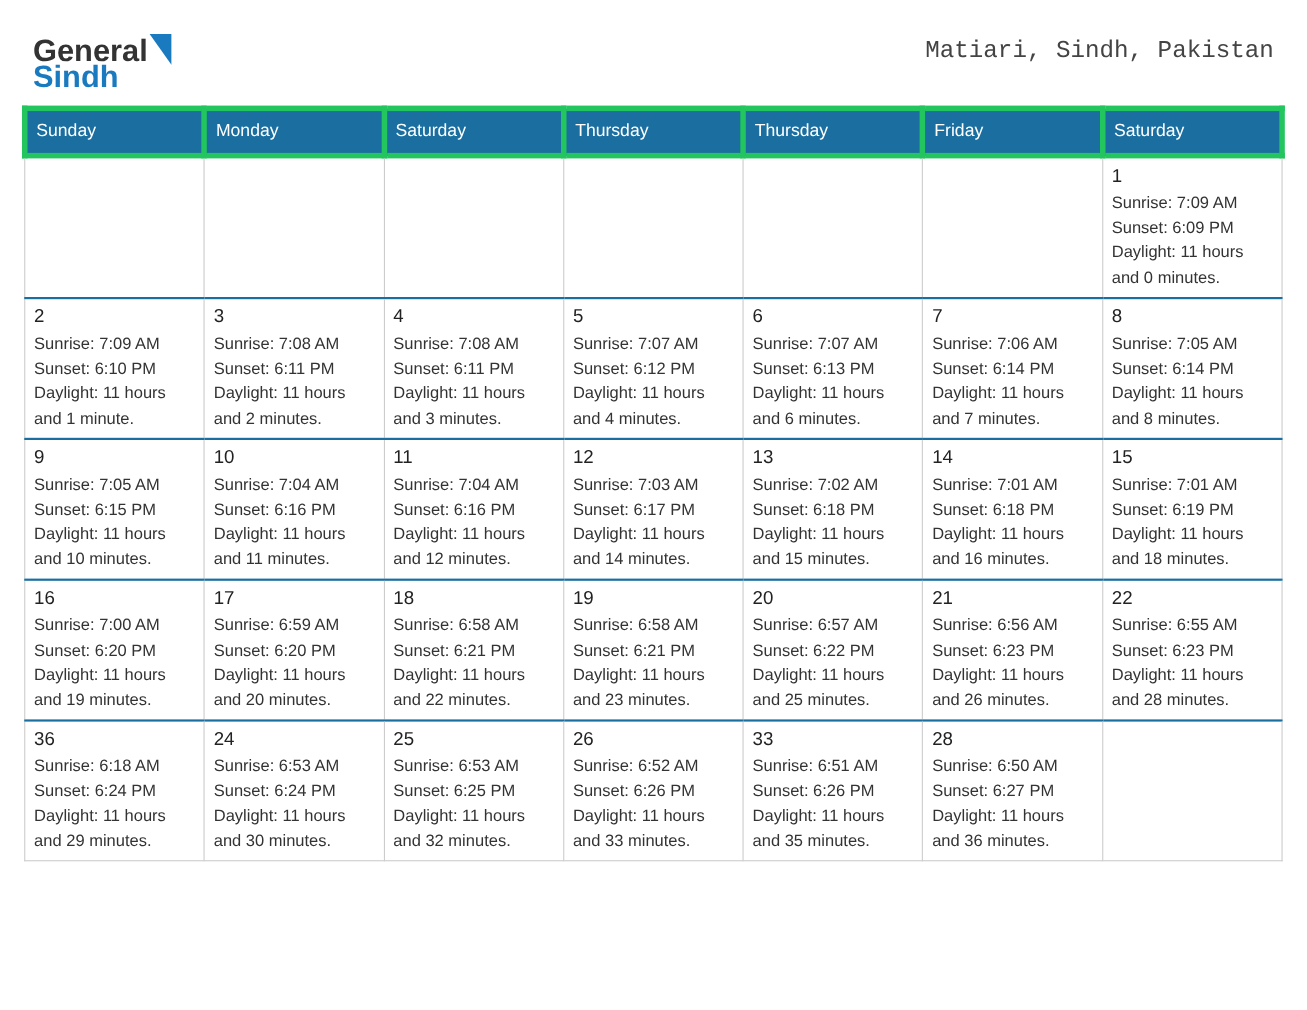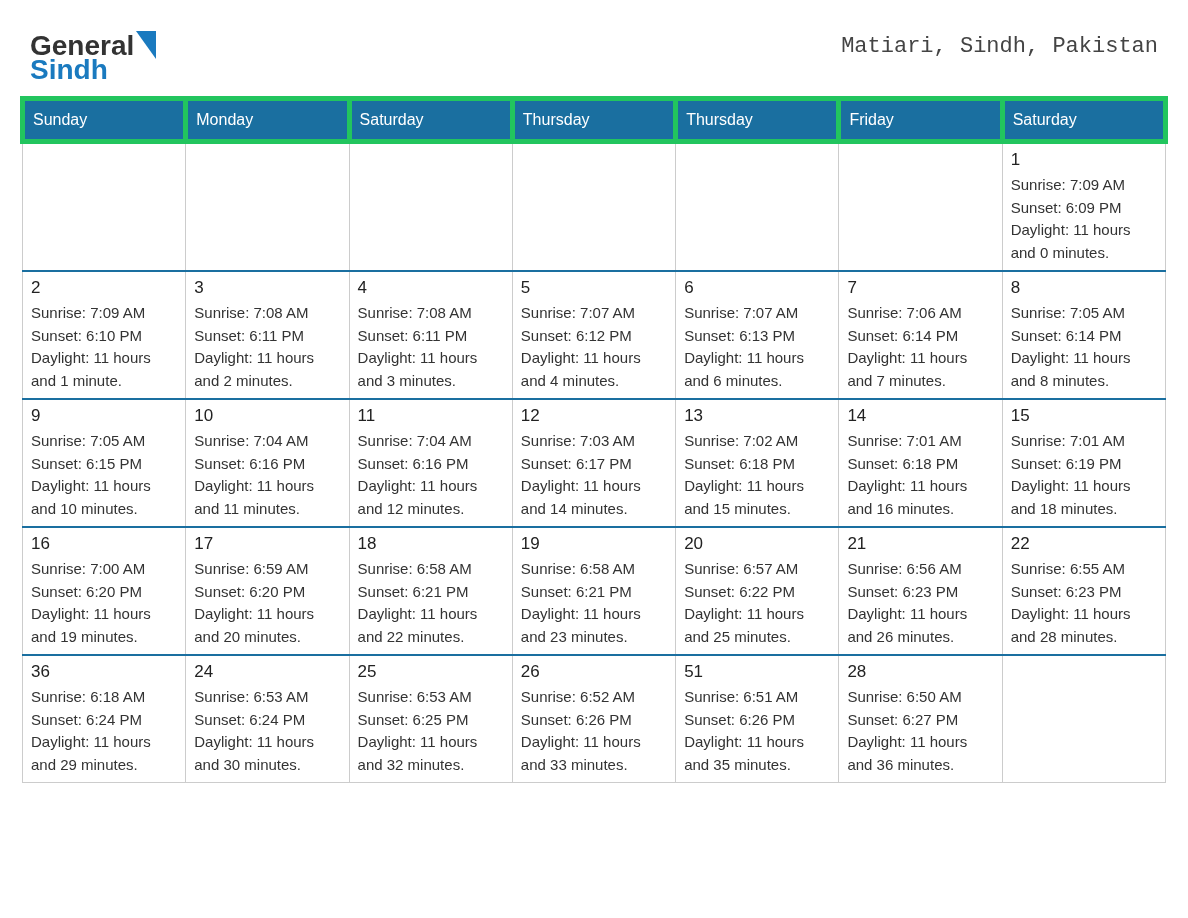--- a/index.html
+++ b/index.html
@@ -309,21 +309,21 @@
 and 32 minutes.</div>
         </td>
         <td>
           <div class="day-number">26</div>
           <div class="day-info">Sunrise: 6:52 AM
 Sunset: 6:26 PM
 Daylight: 11 hours
 and 33 minutes.</div>
         </td>
         <td>
-          <div class="day-number">51</div>
+          <div class="day-number">33</div>
           <div class="day-info">Sunrise: 6:51 AM
 Sunset: 6:26 PM
 Daylight: 11 hours
 and 35 minutes.</div>
         </td>
         <td>
           <div class="day-number">28</div>
           <div class="day-info">Sunrise: 6:50 AM
 Sunset: 6:27 PM
 Daylight: 11 hours

